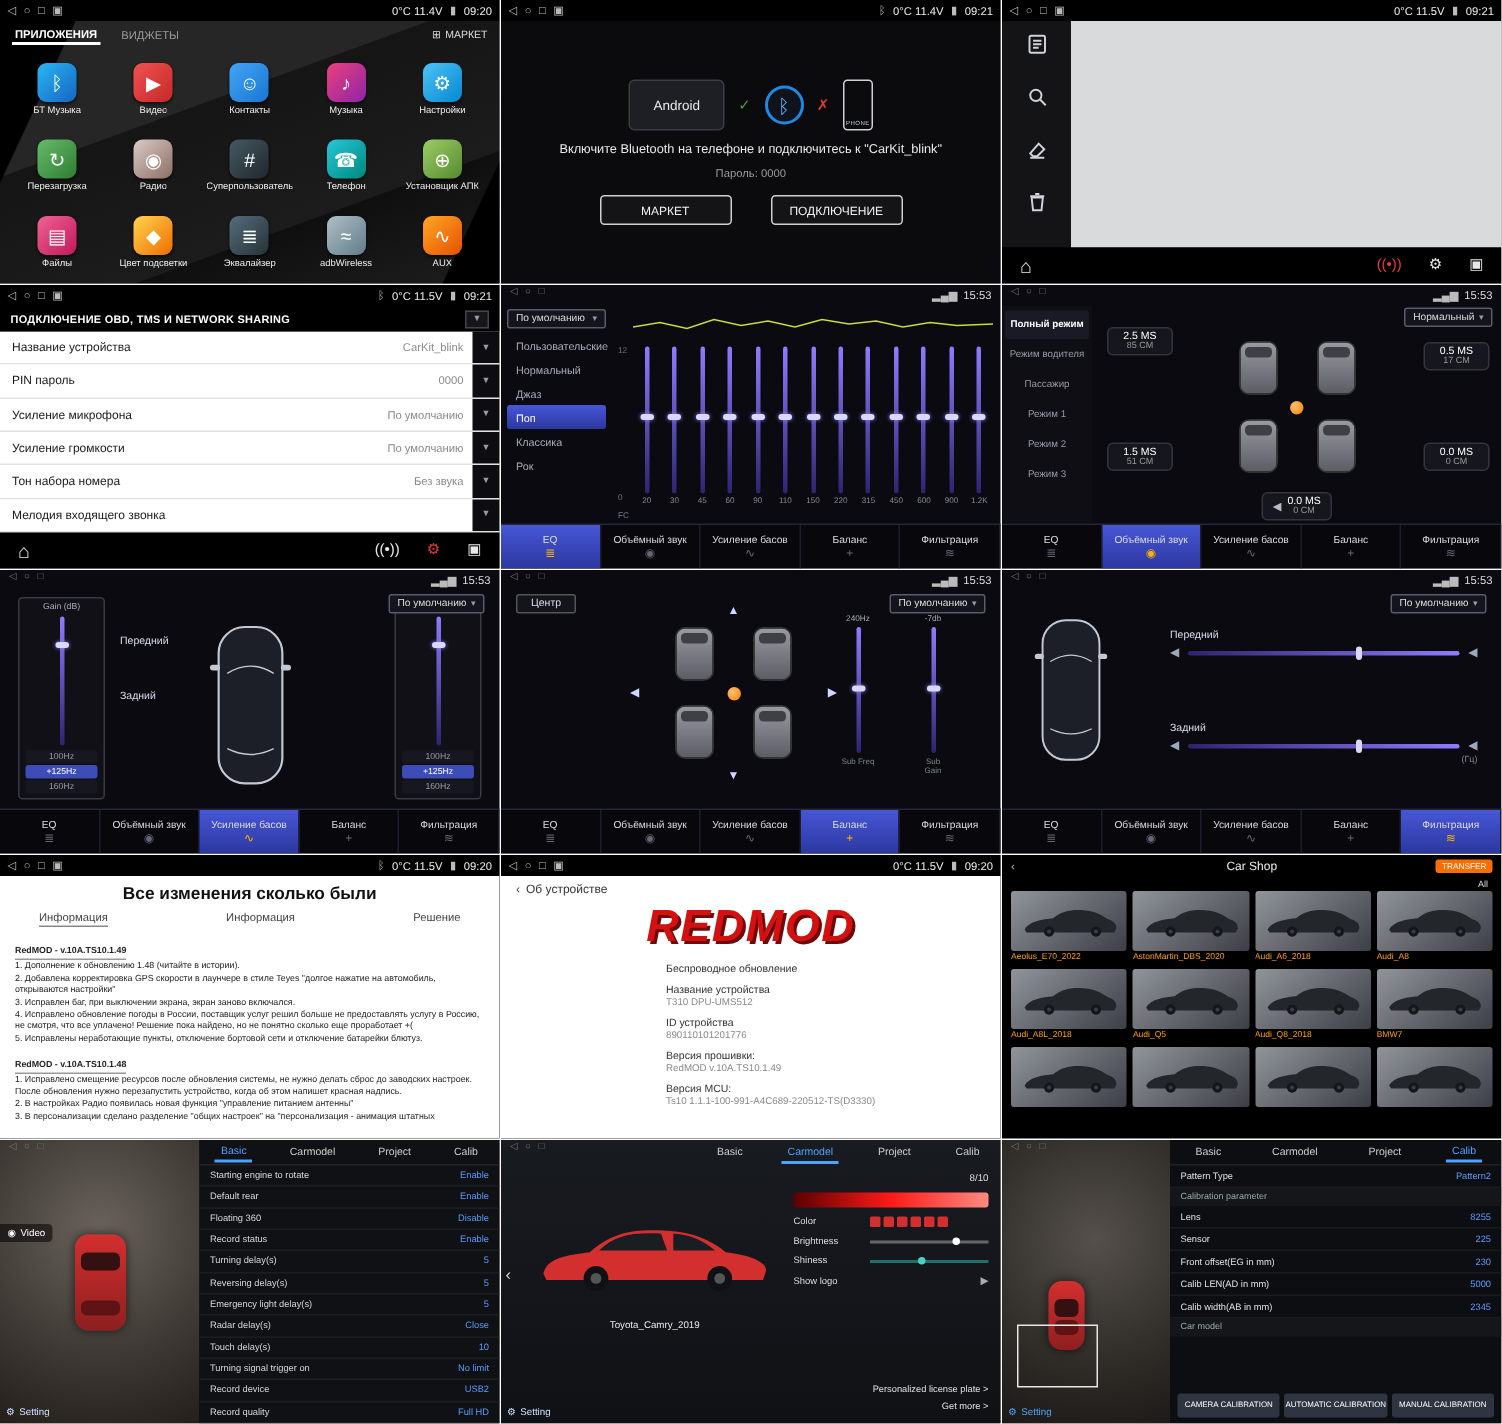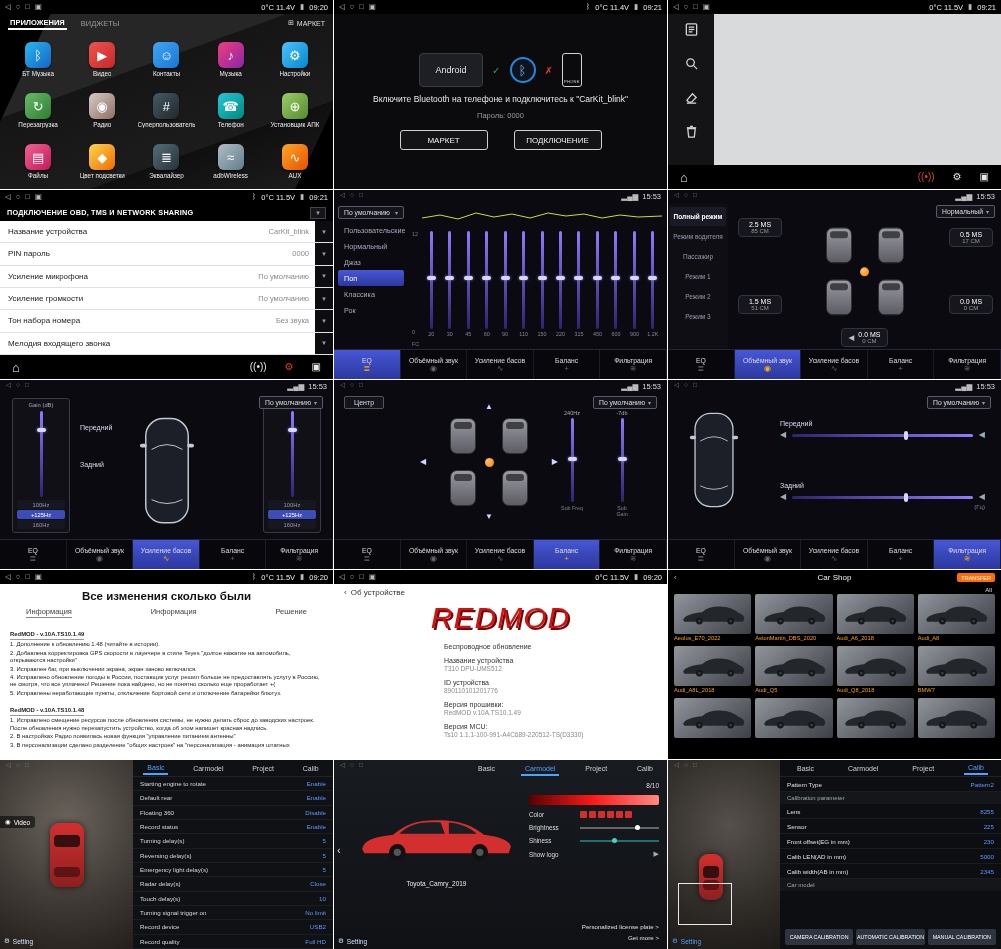--- a/index.html
+++ b/index.html
@@ -129,21 +129,21 @@
 .clbody{position:absolute;inset:14px 0 0 0;background:#fff;color:#111;padding:4px 10px 0;overflow:hidden}
 .cltitle{text-align:center;font-weight:bold;font-size:11.5px;margin:2px 0 5px}
 .cltabs{display:flex;justify-content:space-between;padding:0 16px;margin-bottom:4px}
 .cltab{font-size:7.5px;color:#444}
 .cltab.sel{border-bottom:1px solid #888;padding-bottom:1px}
 .clline{font-size:5.9px;color:#222;line-height:1.25;margin-bottom:1px}
 .clline.sel{font-weight:bold;margin-top:4px;border-bottom:1px solid #999;display:inline-block;padding-bottom:1px}
 
 .abbody{position:absolute;inset:14px 0 0 0;background:#fff;color:#222;padding:4px 10px}
 .abtitle{font-size:8px;color:#333;display:flex;gap:4px;align-items:center}
-.ablogo{text-align:center;font-size:30px;font-weight:normal;font-style:italic;color:#d41111;letter-spacing:1px;text-shadow:2px 2px 0 #6e0a0a;margin:4px 0 8px}
+.ablogo{text-align:center;font-size:30px;font-weight:bold;font-style:italic;color:#d41111;letter-spacing:1px;text-shadow:2px 2px 0 #6e0a0a;margin:4px 0 8px}
 .abfield{margin-left:100px;margin-bottom:7px}
 .abfield .fl{font-size:7px;color:#333}
 .abfield .fv{font-size:6.5px;color:#8a8a8a;margin-top:1px}
 
 .cshead{position:absolute;top:0;left:0;right:0;height:15px;display:flex;align-items:center;padding:0 6px;z-index:3}
 .cshead .ttl{position:absolute;left:0;right:0;text-align:center;font-size:8px;color:#eee}
 .transfer{margin-left:auto;background:#ff6d00;color:#fff;font-size:5.5px;padding:1.5px 4px;border-radius:2px;z-index:4}
 .allb{position:absolute;right:9px;top:17px;font-size:6px;color:#ddd;z-index:3}
 .csgrid{position:absolute;inset:24px 6px 0 6px;display:grid;grid-template-columns:repeat(4,1fr);gap:5px 4px;align-content:start}
 .cscell{display:flex;flex-direction:column;gap:1px}

